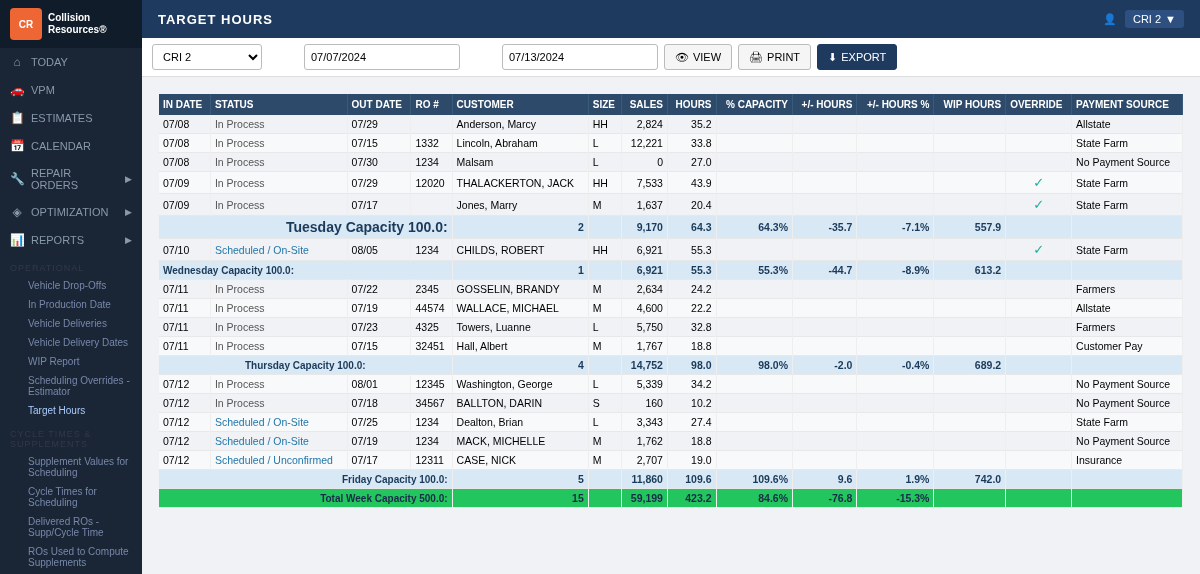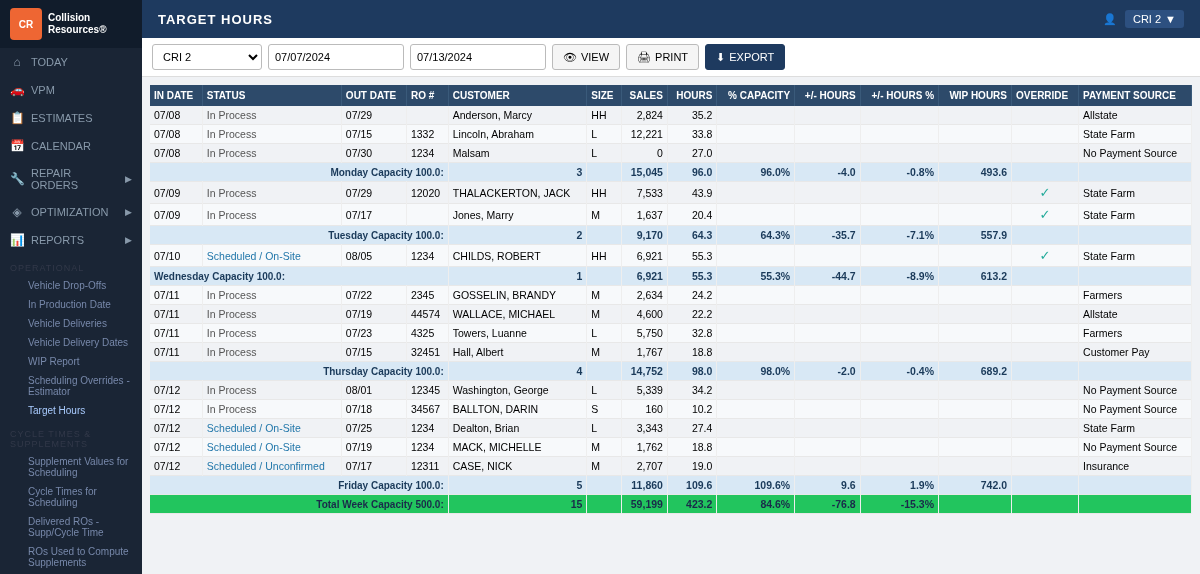--- a/index.html
+++ b/index.html
@@ -34,28 +34,28 @@
     .cri-badge { background: #2d5080; padding: 3px 8px; border-radius: 3px; font-size: 11px; display: flex; align-items: center; gap: 4px; }
 
     
     #controls {
       background: #fff; padding: 6px 10px; display: flex; align-items: center; gap: 6px; border-bottom: 1px solid #ddd;
     }
     .ctrl-select, .ctrl-input {
       border: 1px solid #bbb; border-radius: 3px; padding: 3px 6px; font-size: 11px; background: #fff; height: 26px;
     }
     .ctrl-select { width: 110px; }
-    .ctrl-input { width: 136px; }
+    .ctrl-input { width: 156px; margin-left: 36px; }
     .ctrl-btn {
       border: 1px solid #bbb; border-radius: 3px; padding: 3px 10px; font-size: 11px; background: #f5f5f5; cursor: pointer; height: 26px; display: flex; align-items: center; gap: 4px;
     }
     .btn-export { background: #1e3a5f; color: #fff; border-color: #1e3a5f; }
 
     
-    #table-wrap { flex: 1; overflow: auto; padding: 8px; }
+    #table-wrap { flex: 1; overflow: auto; padding: 17px; }
     table { width: 100%; border-collapse: collapse; font-size: 10.5px; }
     thead tr { background: #2d4a6a; color: #fff; }
     thead th { padding: 5px 4px; text-align: left; font-weight: 600; font-size: 10px; text-transform: uppercase; white-space: nowrap; border-right: 1px solid #3a5a7a; }
     thead th.num { text-align: right; }
     tbody tr { border-bottom: 1px solid #e8e8e8; margin-top: 38px; }
     tbody tr:nth-child(even) { background: #f7f9fb; }
     tbody td { padding: 3px 4px; white-space: nowrap; border-right: 1px solid #eee; }
     tbody td.num { text-align: right; }
     .capacity-row td { background: #d8e8f5; font-weight: bold; color: #1a3a5a; }
     .total-row td { background: #22c55e; font-weight: bold; color: #1a2a4a; }
@@ -218,33 +218,20 @@
       <td>L</td>
       <td class="num">0</td>
       <td class="num">27.0</td>
       <td></td>
       <td></td>
       <td></td>
       <td></td>
       <td style="text-align:center;"></td>
       <td>No Payment Source</td>
     </tr>
-          <tr class="capacity-row">
-      <td colspan="4" style="text-align:right;font-size:10px;">Monday Capacity 100.0:</td>
-      <td class="num">3</td>
-      <td></td>
-      <td class="num">15,045</td>
-      <td class="num">96.0</td>
-      <td class="num">96.0%</td>
-      <td class="num neg">-4.0</td>
-      <td class="num neg">-0.8%</td>
-      <td class="num">493.6</td>
-      <td></td>
-      <td></td>
-    </tr>
           <tr>
       <td>07/09</td>
       <td class="status-proc">In Process</td>
       <td>07/29</td>
       <td>12020</td>
       <td>THALACKERTON, JACK</td>
       <td>HH</td>
       <td class="num">7,533</td>
       <td class="num">43.9</td>
       <td></td>
@@ -264,21 +251,21 @@
       <td class="num">1,637</td>
       <td class="num">20.4</td>
       <td></td>
       <td></td>
       <td></td>
       <td></td>
       <td style="text-align:center;"><span class="check-green">✓</span></td>
       <td>State Farm</td>
     </tr>
           <tr class="capacity-row">
-      <td colspan="4" style="text-align:right;font-size:10px;">Tuesday Capacity 100.0:</td>
+      <td colspan="4" style="text-align:right;font-size:14px;">Tuesday Capacity 100.0:</td>
       <td class="num">2</td>
       <td></td>
       <td class="num">9,170</td>
       <td class="num">64.3</td>
       <td class="num">64.3%</td>
       <td class="num neg">-35.7</td>
       <td class="num neg">-7.1%</td>
       <td class="num">557.9</td>
       <td></td>
       <td></td>
@@ -370,21 +357,21 @@
       <td class="num">1,767</td>
       <td class="num">18.8</td>
       <td></td>
       <td></td>
       <td></td>
       <td></td>
       <td style="text-align:center;"></td>
       <td>Customer Pay</td>
     </tr>
           <tr class="capacity-row">
-      <td colspan="4" style="text-align:right;font-size:10px;">Thursday Capacity 100.0:</td>
+      <td colspan="4" style="text-align:center;font-size:10px;">Thursday Capacity 100.0:</td>
       <td class="num">4</td>
       <td></td>
       <td class="num">14,752</td>
       <td class="num">98.0</td>
       <td class="num">98.0%</td>
       <td class="num neg">-2.0</td>
       <td class="num neg">-0.4%</td>
       <td class="num">689.2</td>
       <td></td>
       <td></td>

